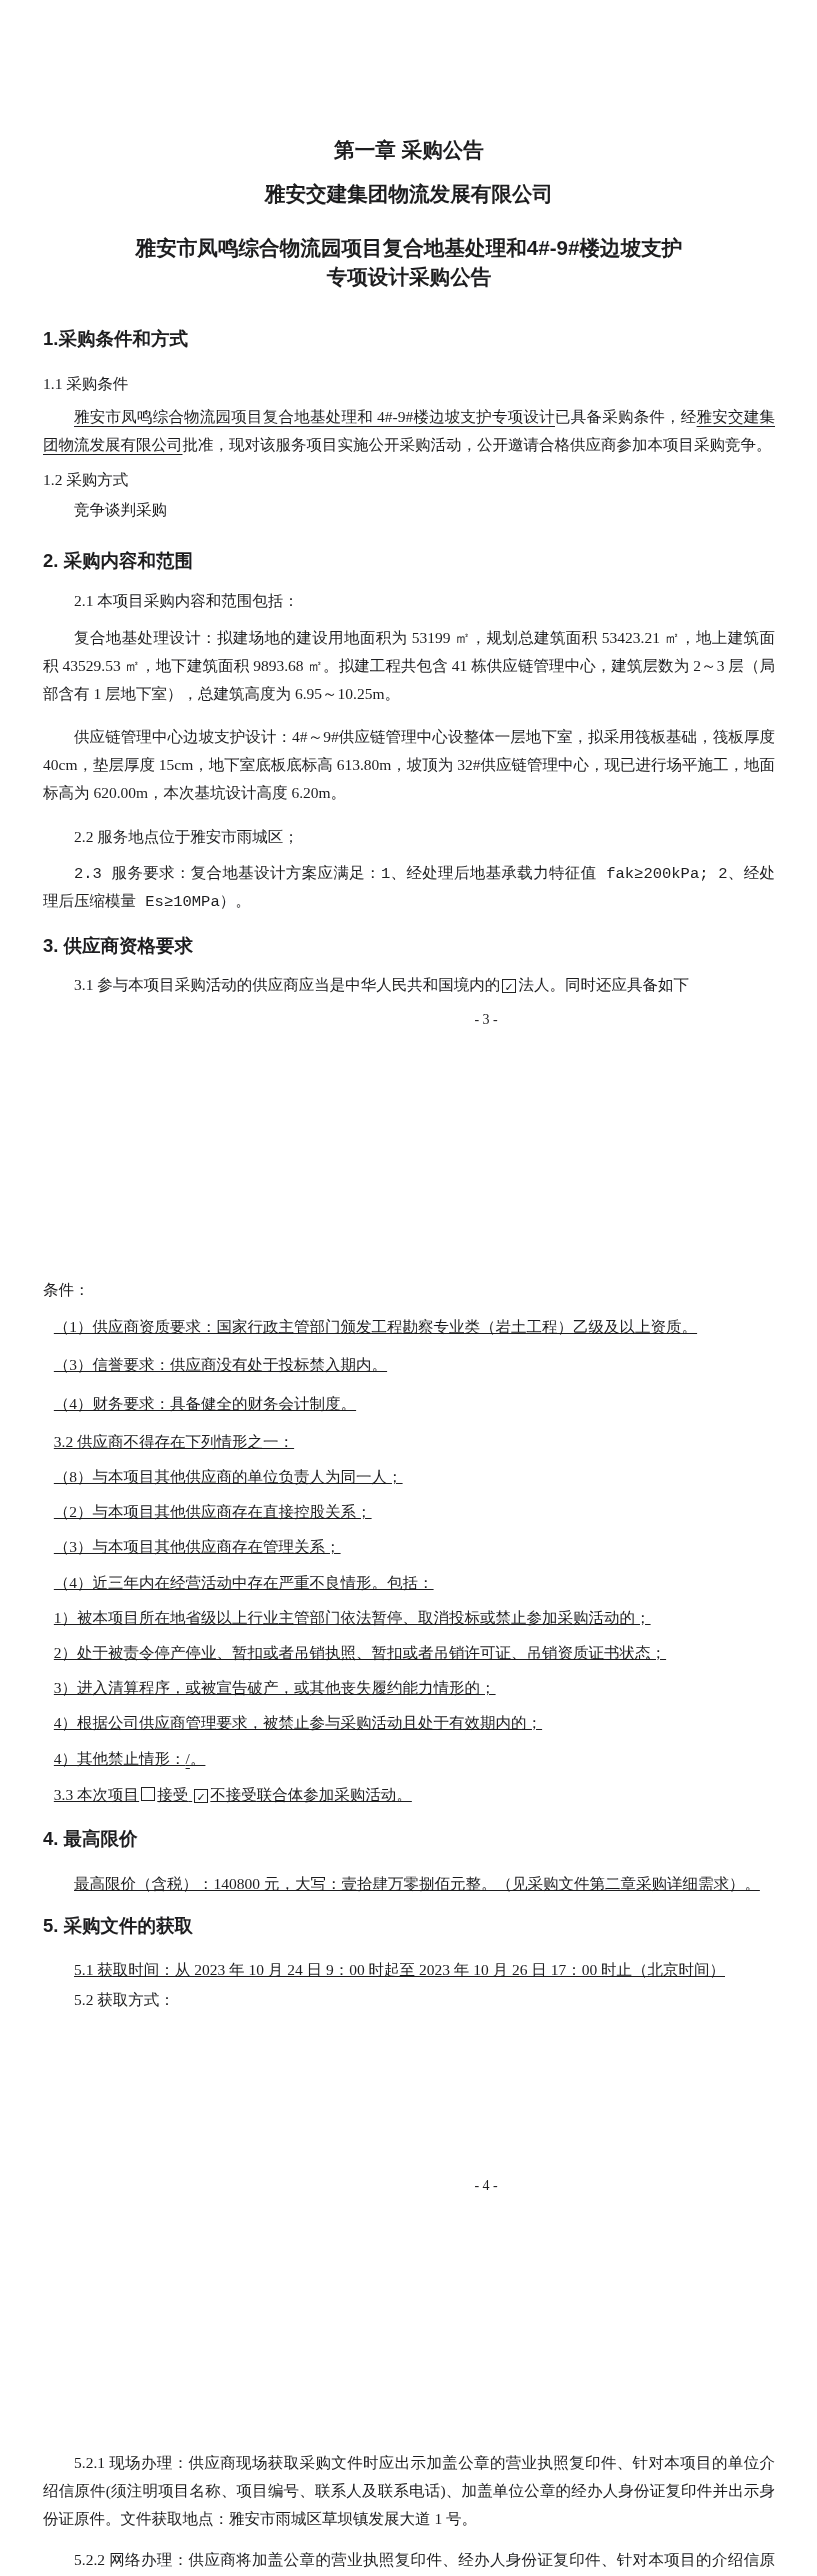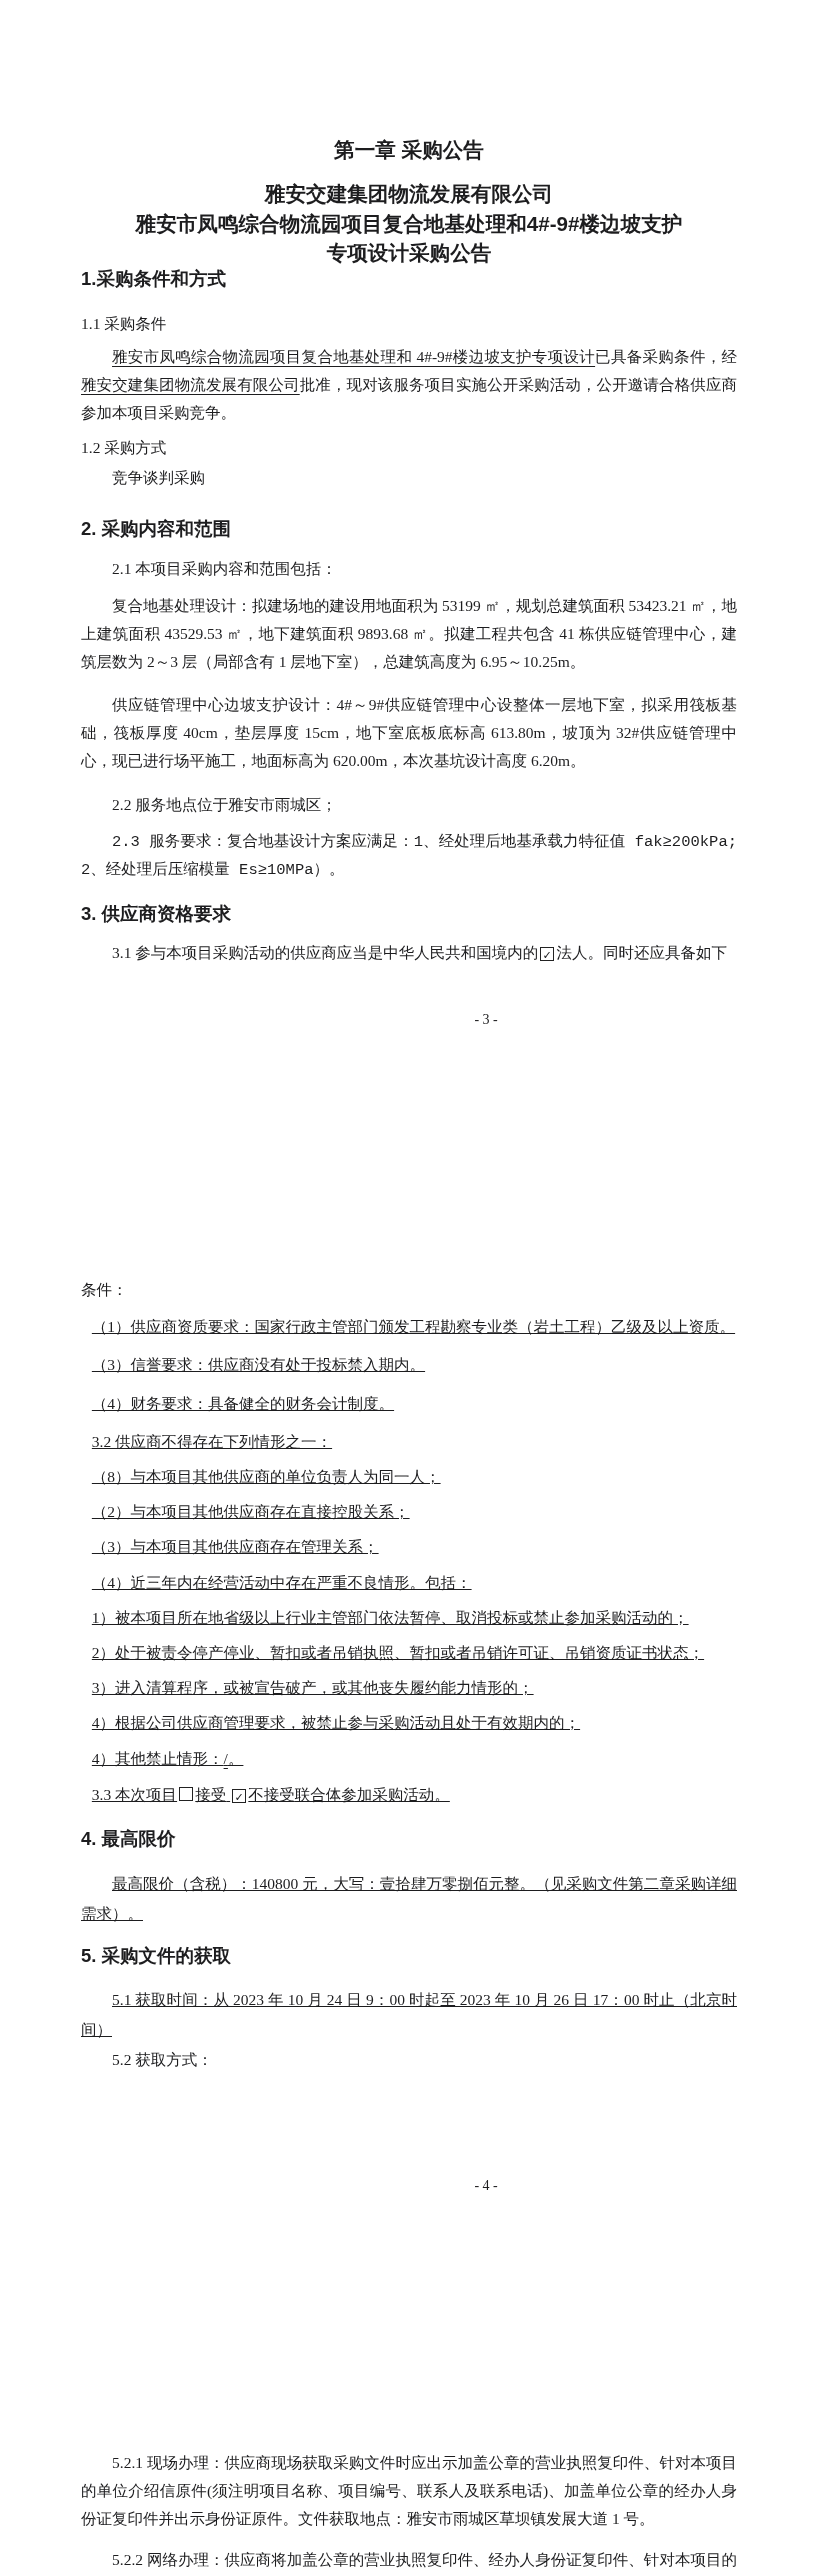--- a/index.html
+++ b/index.html
@@ -2,29 +2,29 @@
 <html style="font-size:8.2px"><head>
 <meta charset="utf-8">
 <style>
   html, body { margin:0; padding:0; background:#ffffff; }
   .page {
     position:relative; width:818px; height:3467px; margin:0 auto;
     background:#ffffff; color:#1d1d1f;
     font-family:"Liberation Serif", serif;
     overflow:hidden;
   }
-  .page-section { position:absolute; left:0; right:0; padding:0 81px; }
+  .page-section { position:absolute; left:0; right:0; padding:0 43px; }
   #page3 { top:0; }
   #page4 { top:1267px; }
   #page5 { top:2437px; }
 
   .doc-title { font-family:"Liberation Sans", sans-serif; font-weight:700; text-align:center; margin:0; }
   .t-chapter { padding-top:137px; font-size:20.6px; line-height:25px; }
   .t-company { margin-top:18.5px; font-size:20.6px; line-height:25px; }
-  .t-project { margin-top:3px; font-size:20.6px; line-height:29px; }
+  .t-project { margin-top:27px; font-size:20.6px; line-height:29px; }
 
   .sec-heading {
     font-family:"Liberation Sans", sans-serif; font-weight:700;
     font-size:18.5px; line-height:23px; margin:0; text-align:left;
   }
   .para {
     font-size:15.5px; line-height:28px; margin:0;
     text-align:justify; white-space:pre-wrap;
   }
   .line { font-size:15.5px; line-height:20.6px; margin:0; white-space:pre-wrap; text-align:justify; }
@@ -41,21 +41,21 @@
     box-sizing:border-box;
   }
 
   .page-num {
     position:absolute; font-size:14px; line-height:18.5px; color:#1d1d1f;
     font-family:"Liberation Serif", serif; white-space:pre;
   }
   .pn-34 { left:58%; }
 
   
-  .mt-sec1 { }  .mt-s11 { margin-top:24px; }
+  .mt-sec1 { margin-top:36px; }  .mt-s11 { margin-top:24px; }
   .mt-p11 { margin-top:9.3px; }   .mt-s12 { margin-top:10.3px; }
   .mt-p12 { margin-top:9.3px; }   .mt-sec2 { margin-top:29px; }
   .mt-s21 { margin-top:18.5px; }   .mt-p21a { margin-top:12.4px; }
   .mt-p21b { margin-top:15.5px; }  .mt-s22 { margin-top:19.6px; }
   .mt-s23 { margin-top:12.4px;font-family:Liberation Mono, monospace; }   .mt-sec3 { margin-top:18.5px; }
   .mt-s31 { margin-top:17.5px; }
   .pt-cond { padding-top:13.4px; }
   .mt-q1 { margin-top:11.3px; }    .mt-16 { margin-top:8.2px; }
   .mt-10 { margin-top:5.2px; }    .mt-12 { margin-top:6.2px; }
   .mt-sec4 { margin-top:17.5px; }  .mt-p4 { margin-top:18.5px; }

